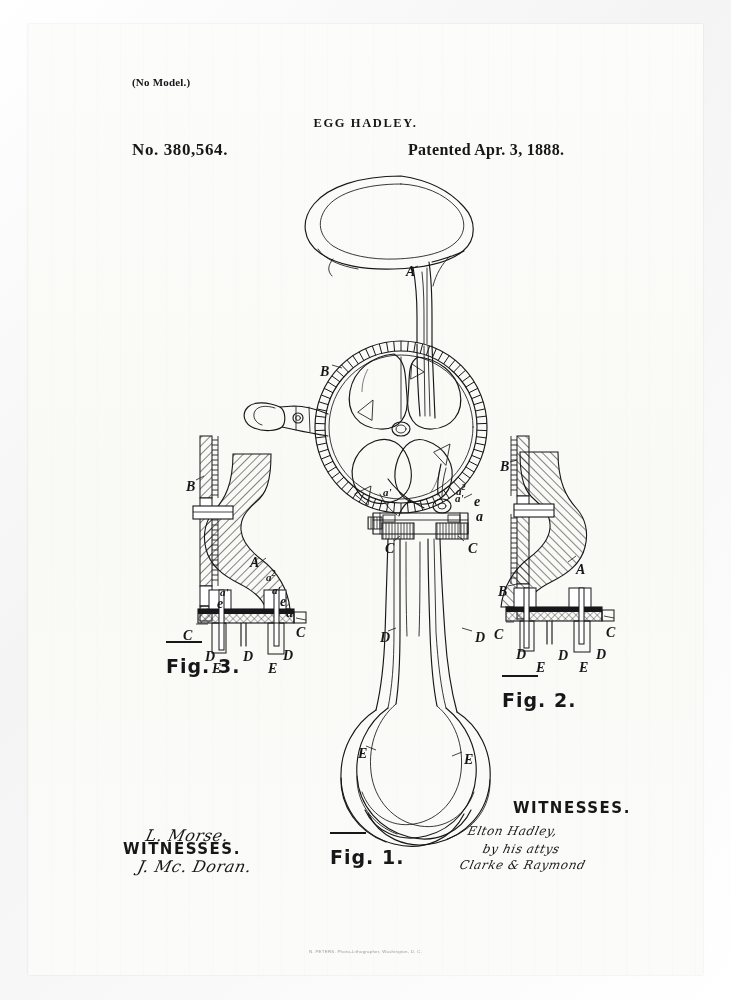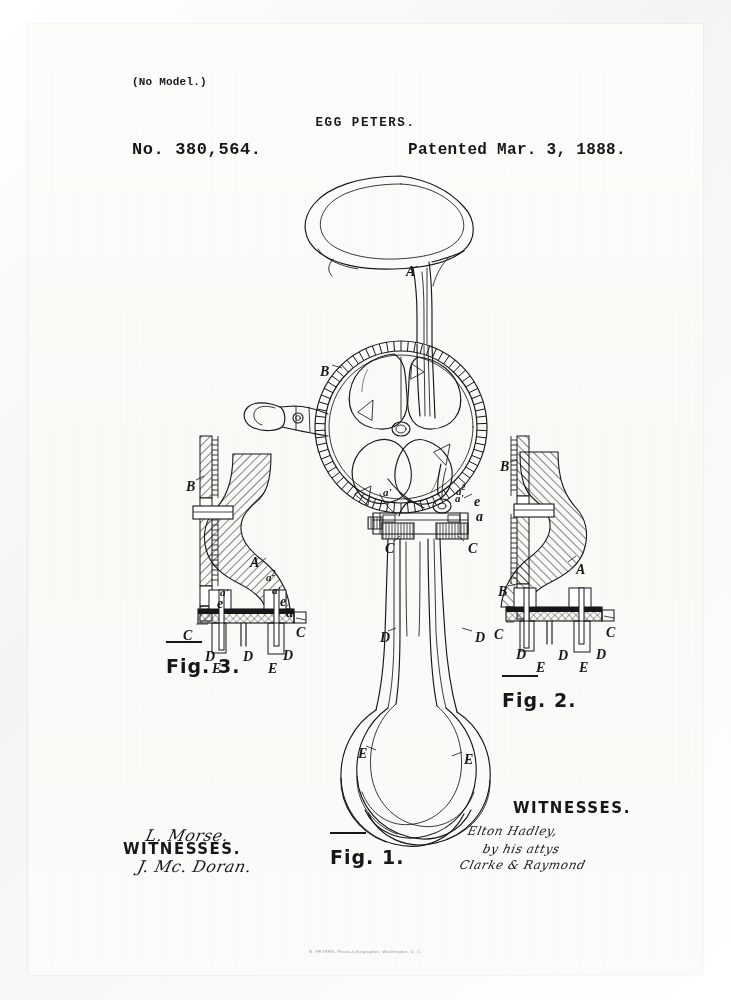--- a/index.html
+++ b/index.html
@@ -20,21 +20,21 @@
   #sheet{
     position:absolute;left:28px;top:24px;width:675px;height:951px;
     background:
       repeating-linear-gradient(90deg,
         rgba(0,0,0,0.013) 0px, rgba(0,0,0,0.013) 1px,
         rgba(0,0,0,0) 1px, rgba(0,0,0,0) 23px),
       linear-gradient(180deg,#fcfcfa 0%,#f9f9f6 50%,#fbfbf9 100%);
     overflow:hidden;
   }
   .ink{color:#17171a;}
-  .t{position:absolute;white-space:nowrap;font-family:Liberation Mono, monospace;}
+  .t{position:absolute;white-space:nowrap;}
 
   
   #no-model{left:104px;top:52px;font-size:11px;letter-spacing:.2px;font-weight:bold;}
   #inventor-name{left:0;top:62px;width:675px;text-align:center;font-size:21px;
       letter-spacing:2.5px;font-weight:bold;}
   #title-line{left:0;top:92px;width:675px;text-align:center;font-size:12.5px;
       letter-spacing:1.6px;font-weight:bold;}
   #patent-no{left:104px;top:116px;font-size:17px;letter-spacing:.6px;font-weight:bold;}
   #patent-date{left:380px;top:117px;font-size:16px;letter-spacing:.3px;font-weight:bold;}
 
@@ -74,23 +74,23 @@
 </style>
 </head>
 <body>
 
 <div id="frame"></div>
 <div id="mat"></div>
 
 <div id="sheet">
 
   <div class="t ink" id="no-model">(No Model.)</div>
-  <div class="t ink" id="title-line">EGG PETERS.</div>
+  <div class="t ink" id="title-line">EGG HADLEY.</div>
   <div class="t ink" id="patent-no">No. 380,564.</div>
-  <div class="t ink" id="patent-date">Patented Mar. 3, 1888.</div>
+  <div class="t ink" id="patent-date">Patented Apr. 3, 1888.</div>
 
   <svg width="675" height="951" viewBox="0 0 675 951">
     <defs>
       <pattern id="hatchR" width="6" height="6" patternUnits="userSpaceOnUse" patternTransform="rotate(45)">
         <line x1="0" y1="0" x2="0" y2="6" stroke="#17171a" stroke-width="1.05"></line>
       </pattern>
       <pattern id="hatchL" width="6" height="6" patternUnits="userSpaceOnUse" patternTransform="rotate(-45)">
         <line x1="0" y1="0" x2="0" y2="6" stroke="#17171a" stroke-width="1.05"></line>
       </pattern>
       <pattern id="hatchFine" width="4" height="4" patternUnits="userSpaceOnUse" patternTransform="rotate(45)">

